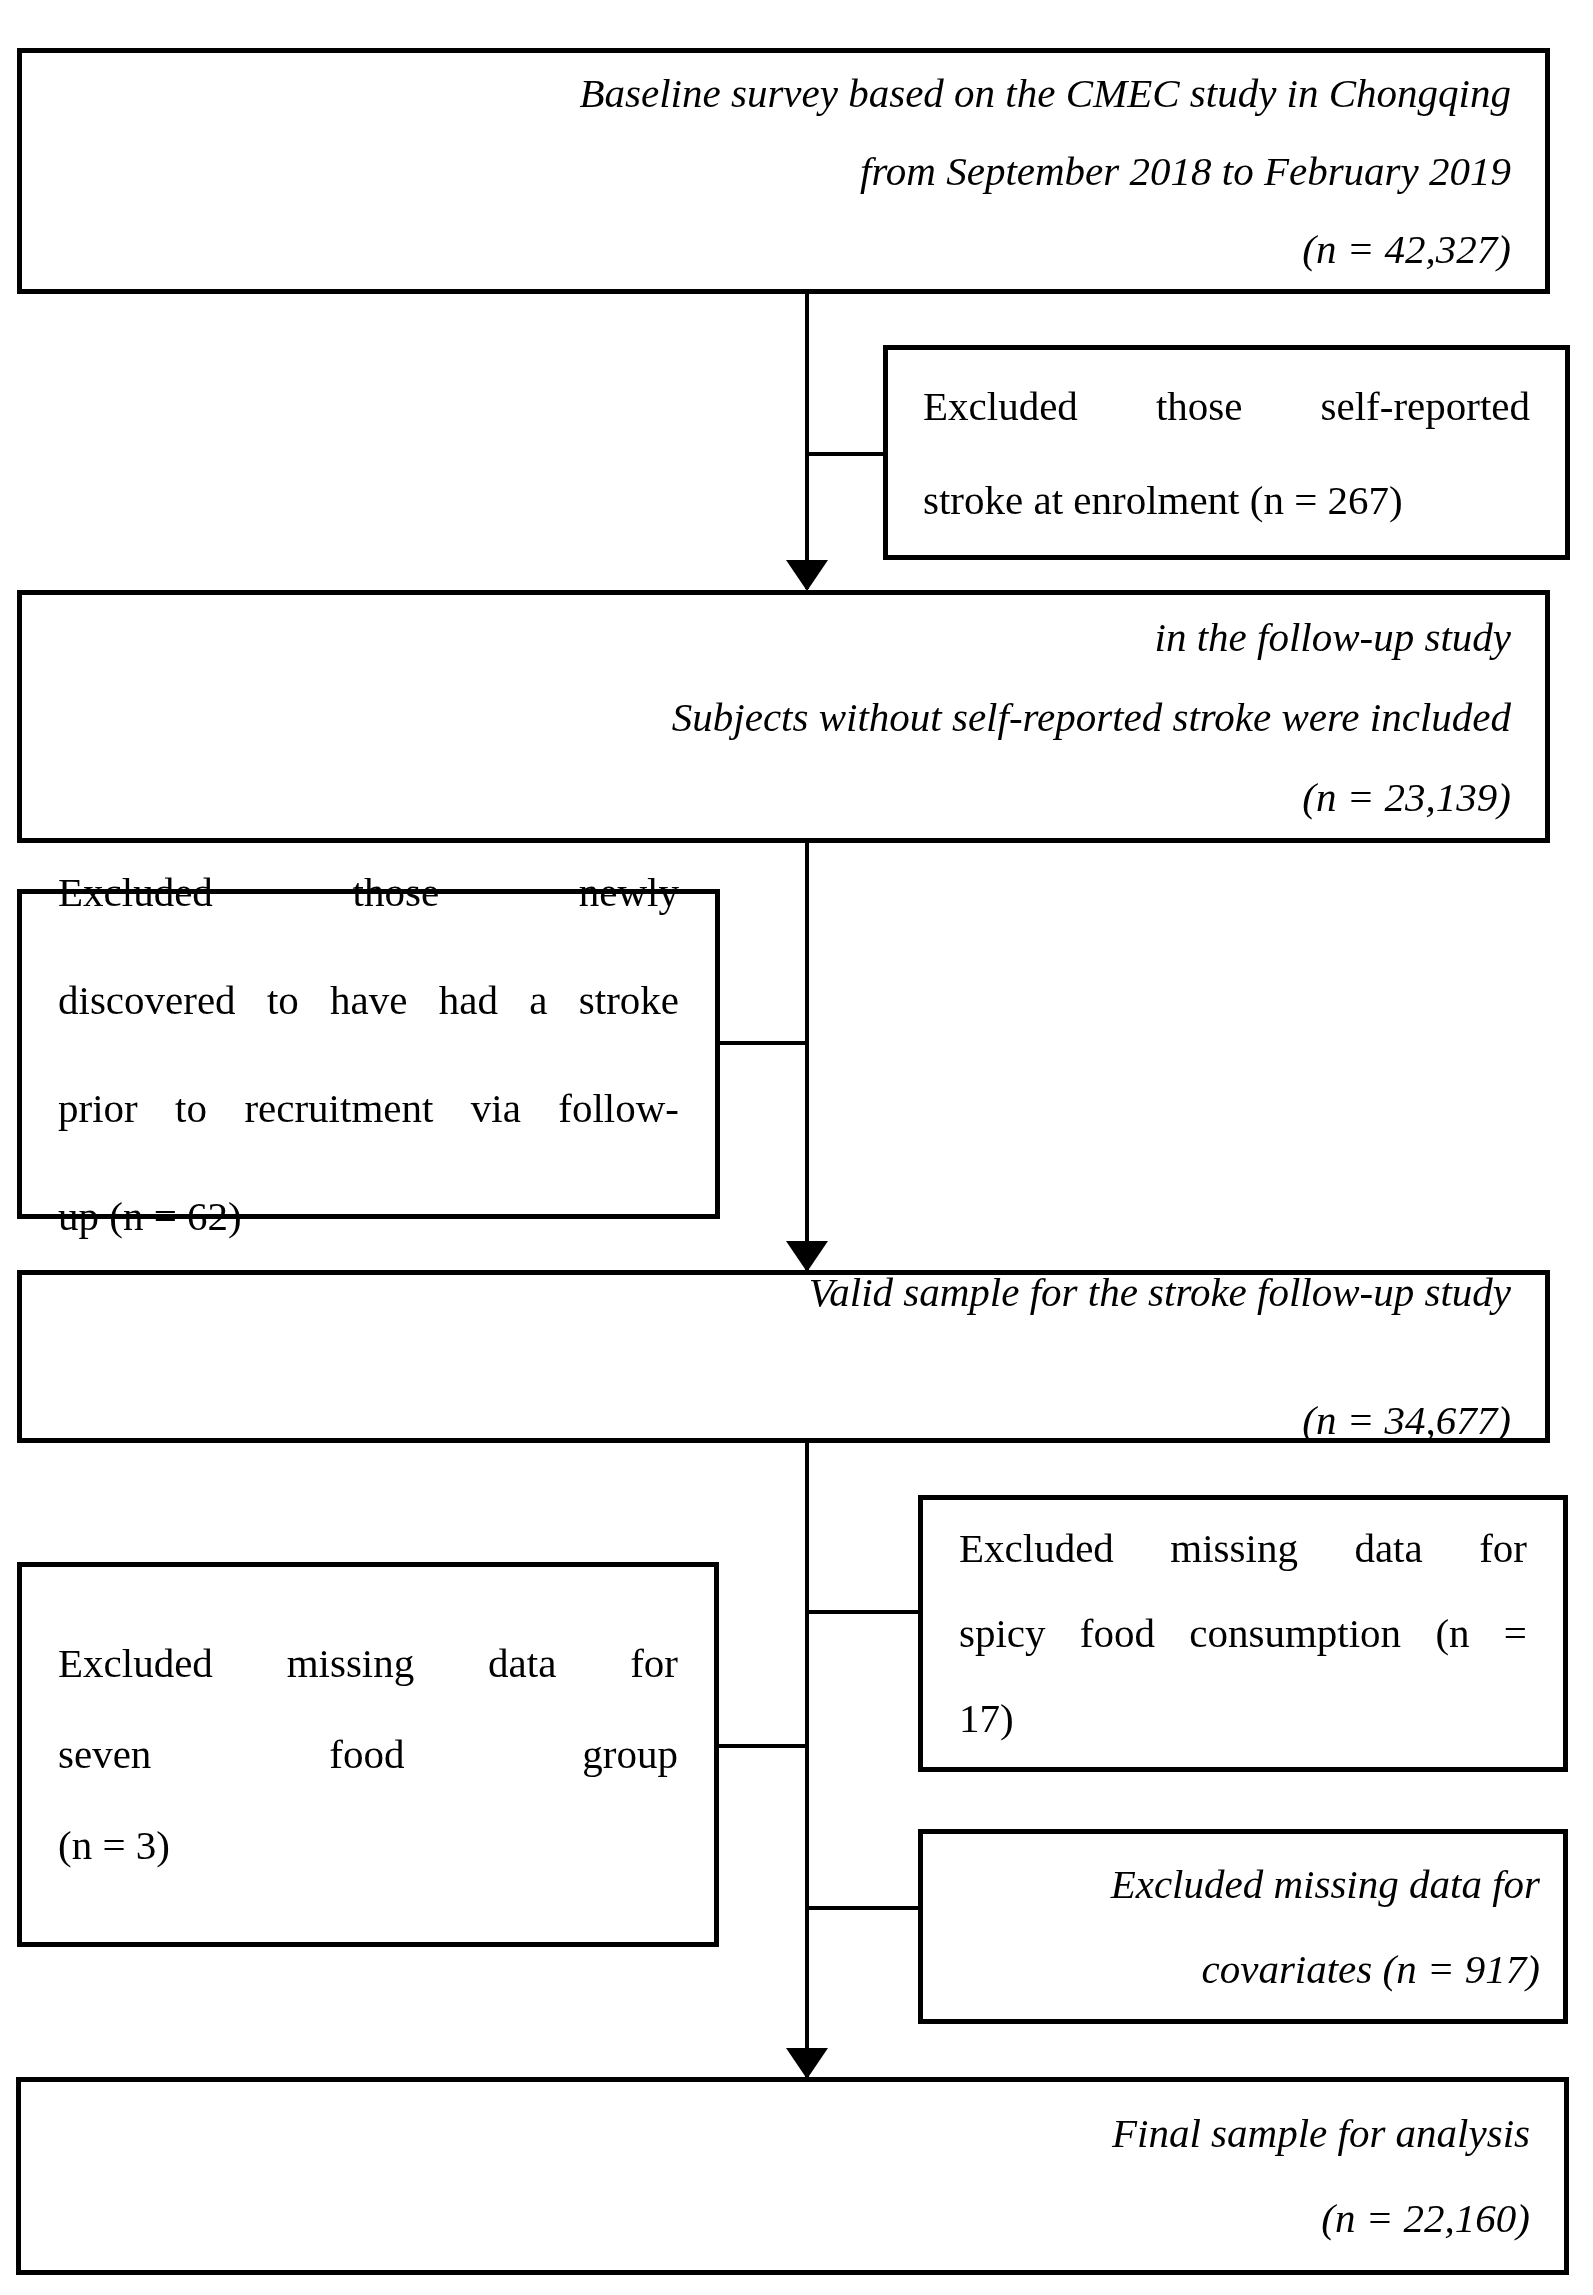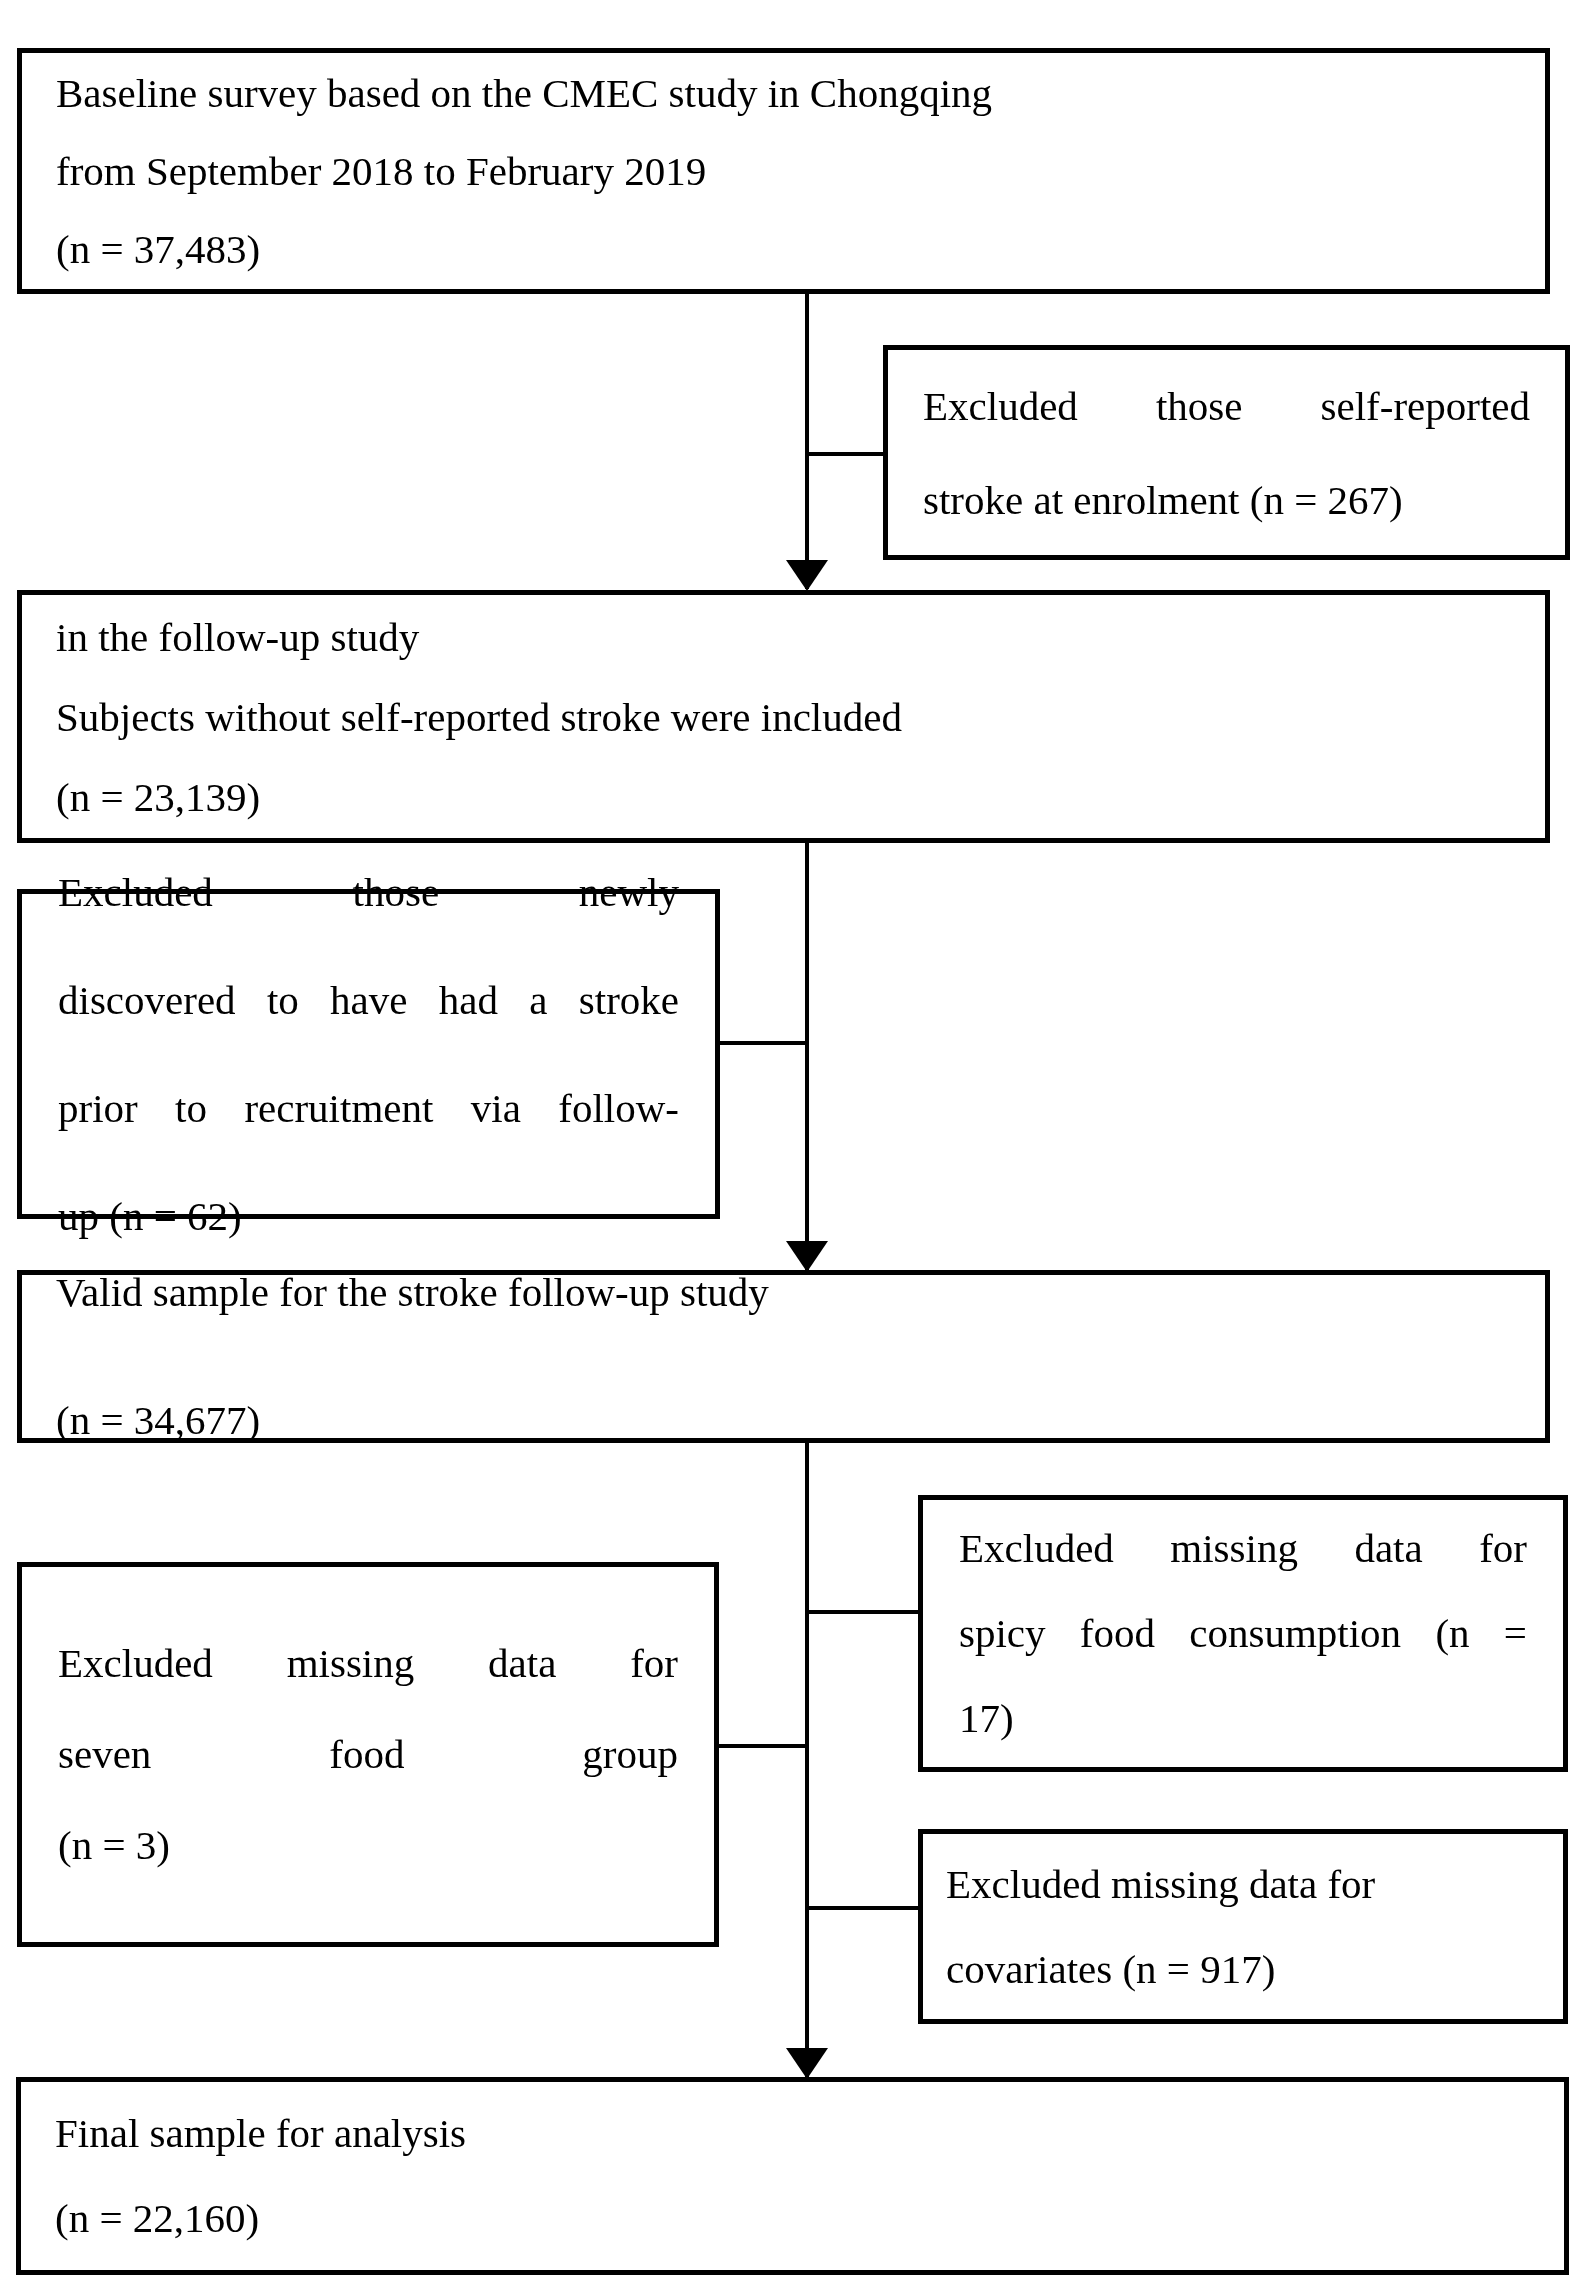--- a/index.html
+++ b/index.html
@@ -21,21 +21,21 @@
     border: 5.7px solid #000000;
     background: #ffffff;
     display: flex;
     flex-direction: column;
     justify-content: center;
     font-size: 41px;
   }
   .box .ln {
     white-space: nowrap;
   }
-  .center .ln { text-align: left; }
+  .center .ln { text-align: right; font-style: italic; }
   .j {
     white-space: normal;
     text-align: justify;
     text-align-last: justify;
   }
   .vline {
     position: absolute;
     width: 4px;
     background: #000000;
   }
@@ -54,21 +54,21 @@
   }
 </style>
 </head>
 <body>
 
 <div class="canvas">
 
   <div class="box center" style="left:17px; top:48px; width:1533px; height:246px; line-height:78px; padding:0 34px;">
     <div class="ln">Baseline survey based on the CMEC study in Chongqing</div>
     <div class="ln">from September 2018 to February 2019</div>
-    <div class="ln">(n = 37,483)</div>
+    <div class="ln">(n = 42,327)</div>
   </div>
 
   <div class="vline" style="left:805px; top:293px; height:296px;"></div>
 
   <div class="hline" style="left:807px; top:452px; width:80px;"></div>
   <div class="arrowhead" style="left:786px; top:560px;"></div>
 
   <div class="box" style="left:883px; top:345px; width:687px; height:215px; line-height:94px; padding:0 35px;">
     <div class="ln j">Excluded those self-reported</div>
     <div class="ln">stroke at enrolment (n = 267)</div>

